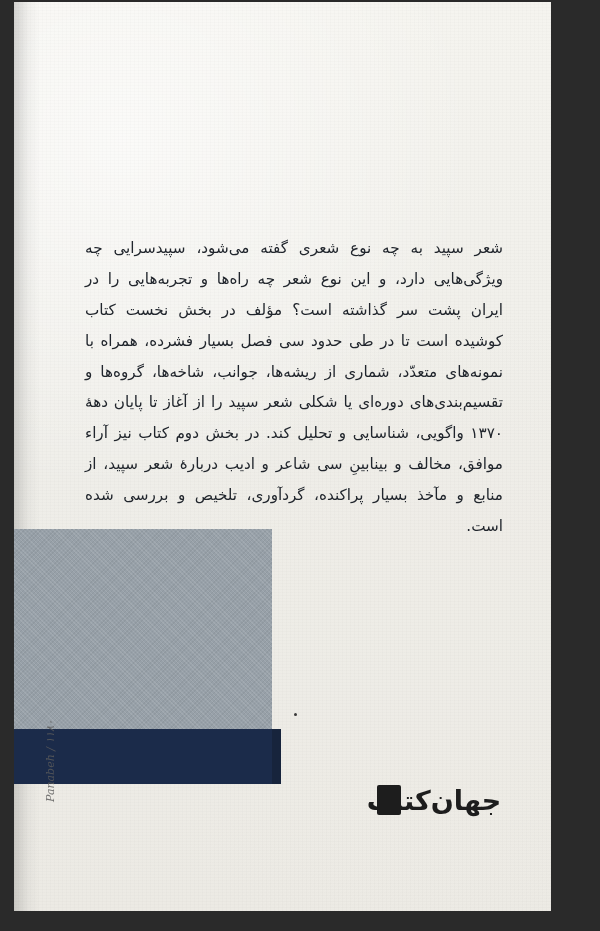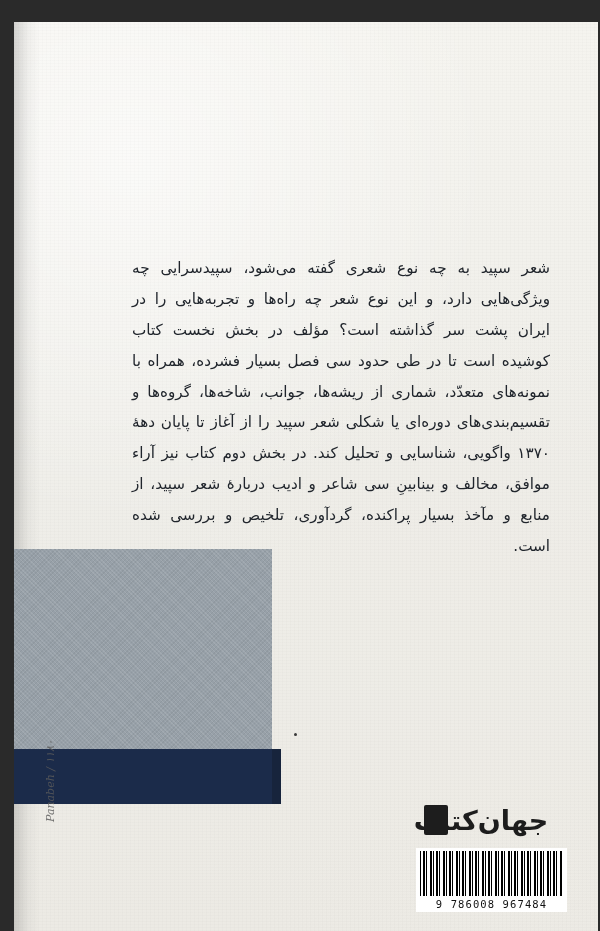--- a/index.html
+++ b/index.html
@@ -22,22 +22,22 @@
     position: absolute;
     left: 0; top: 0;
     width: 600px;
     height: 931px;
     background: #2a2a2a;
   }
   
   .cover {
     position: absolute;
     left: 14px;
-    top: 22px;
-    width: 584px;
+    top: 2px;
+    width: 537px;
     height: 909px;
     background: #f2f1ec;
     background-image:
       radial-gradient(circle at 20% 15%, rgba(255,255,255,0.65) 0%, rgba(255,255,255,0) 40%),
       radial-gradient(circle at 80% 70%, rgba(238,236,230,0.8) 0%, rgba(255,255,255,0) 45%),
       linear-gradient(180deg, #f5f4ef 0%, #efeee9 50%, #eceae4 100%);
     overflow: hidden;
   }
   
   .cover::before {
@@ -201,20 +201,16 @@
 
     <div class="grey-panel"></div>
     <div class="navy-bar"></div>
     <div class="dot-mark"></div>
 
     <div class="publisher-logo">
       <span class="logo-slab"></span>
       <span class="logo-text">جهان‌کتاب</span>
     </div>
 
-    <div class="barcode-box">
-      <div class="barcode-bars"></div>
-      <div class="barcode-digits">9 786008 967484</div>
-    </div>
 
     <div class="side-inscription">Panabeh / ١١٨٠</div>
   </div>
 </div>
 
 </body></html>

